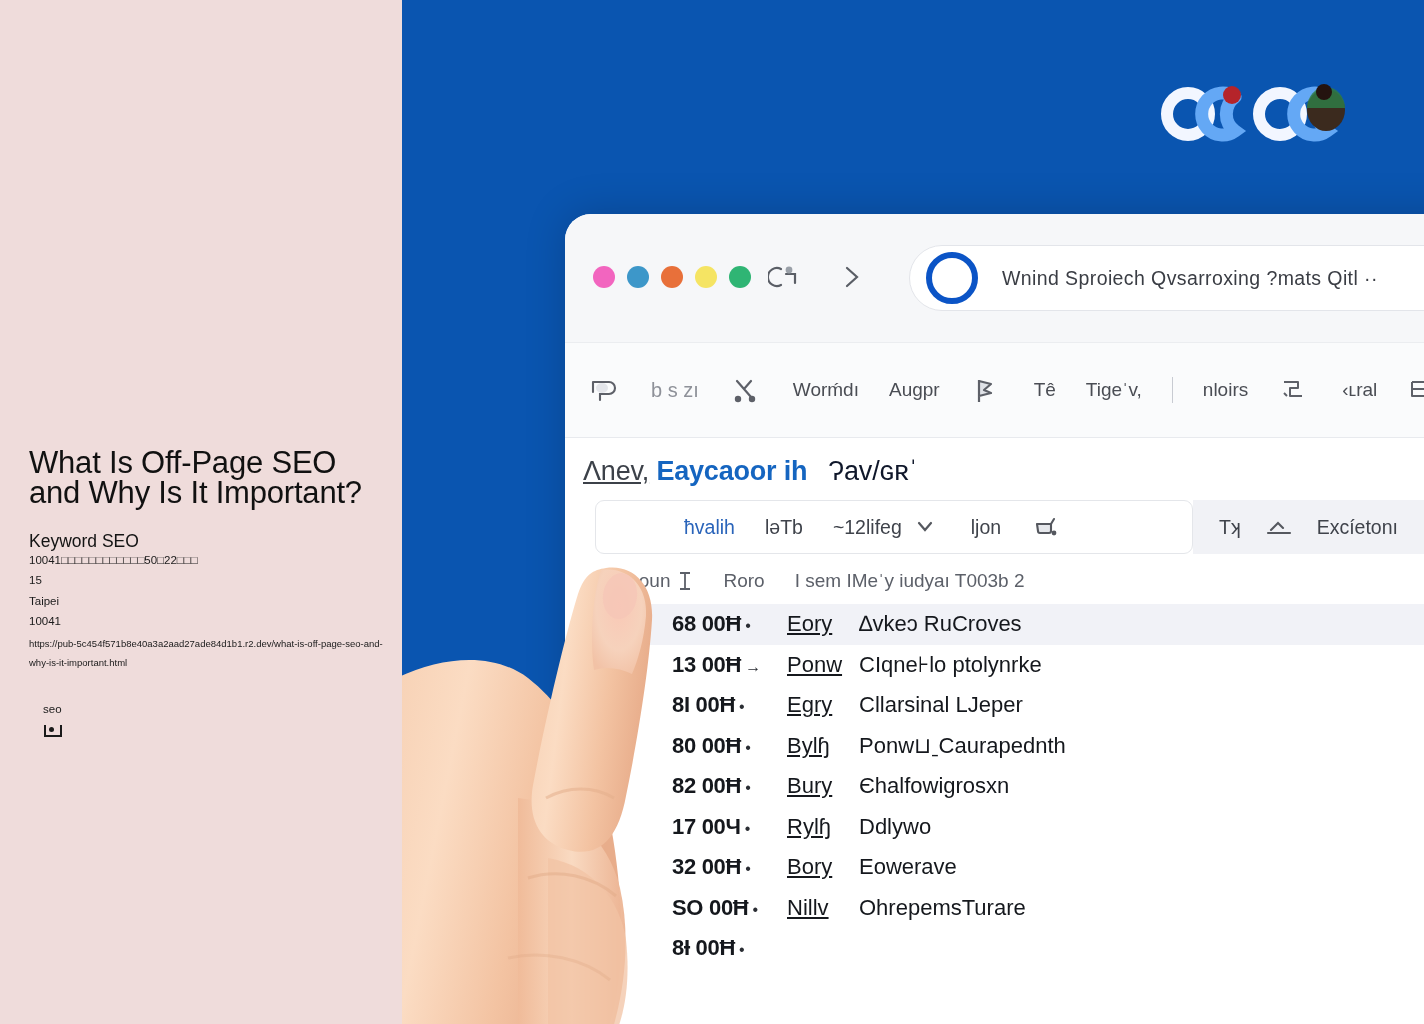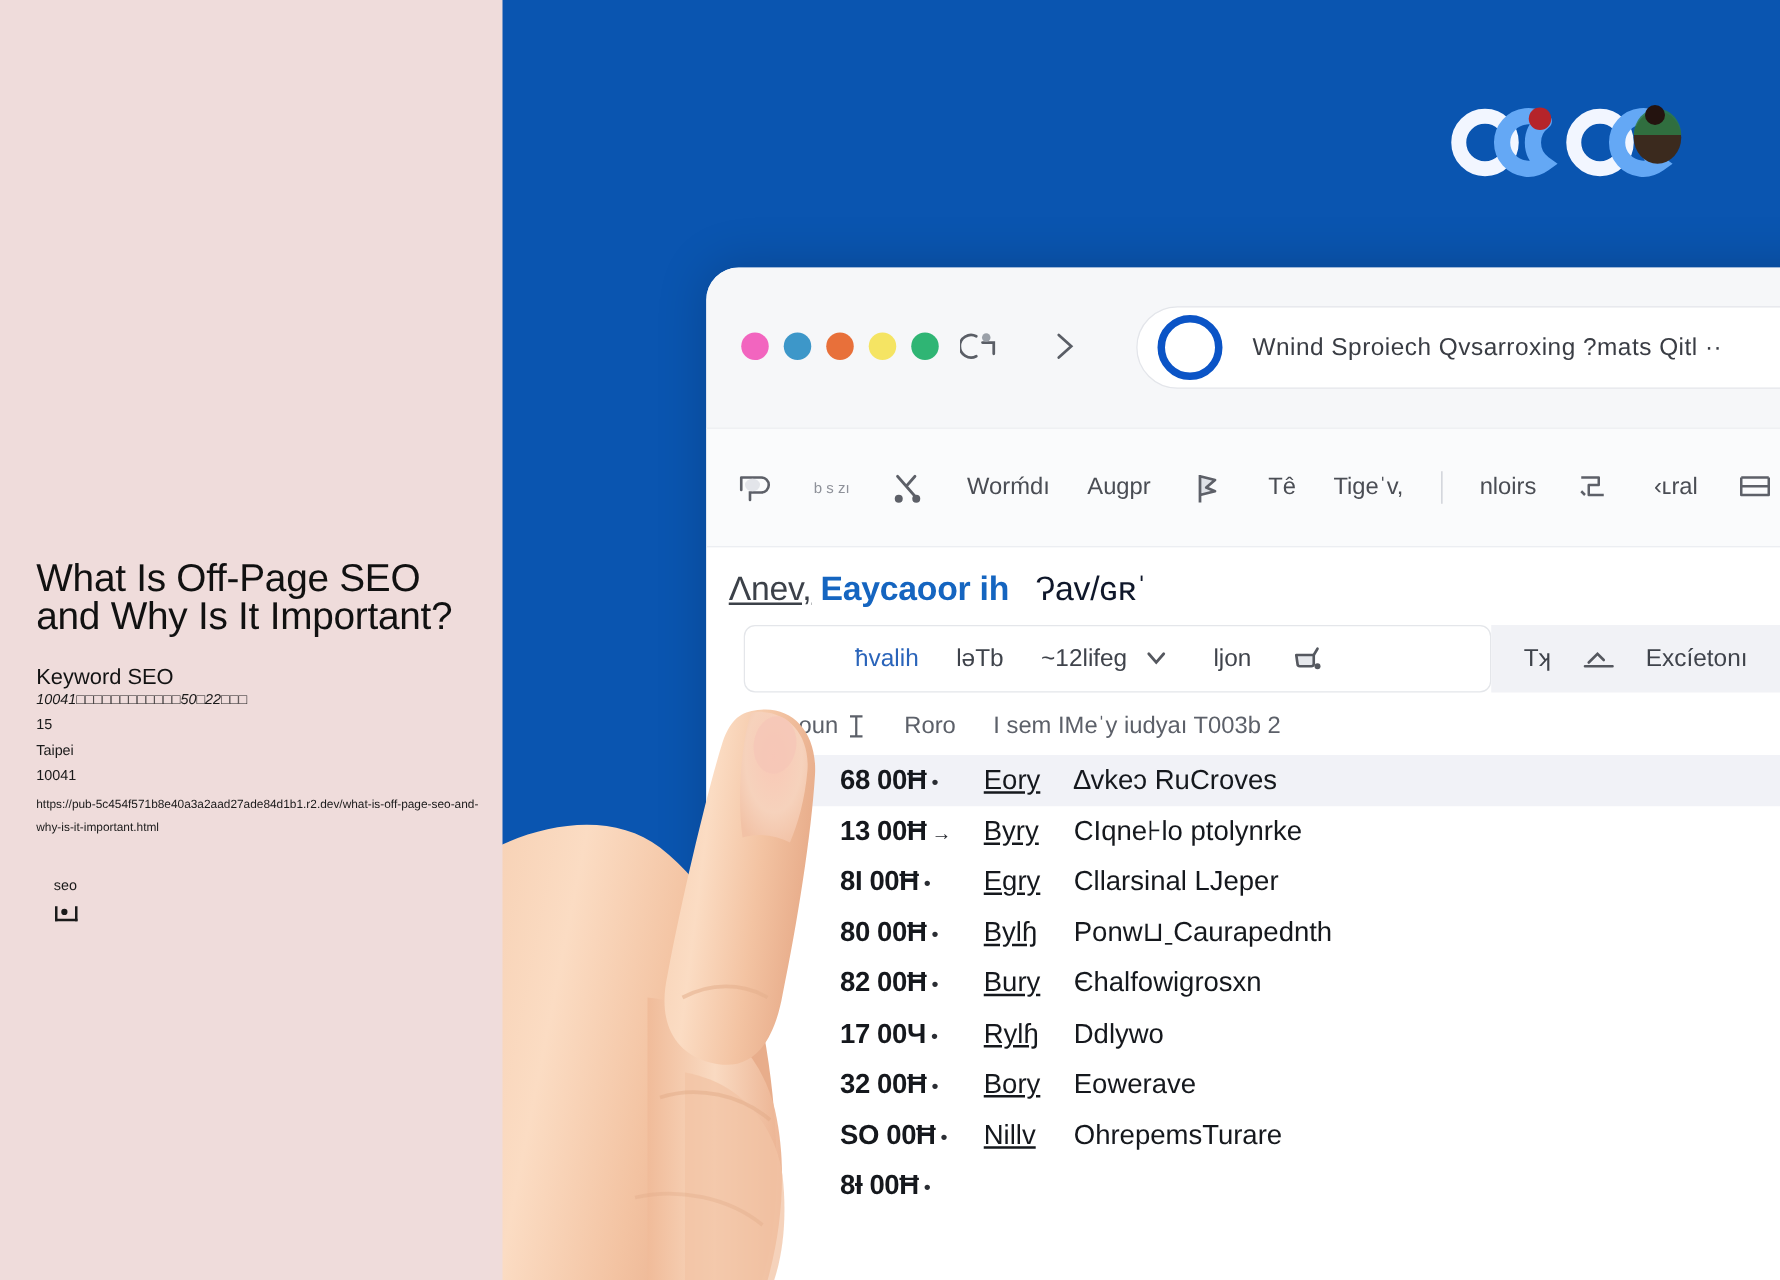--- a/index.html
+++ b/index.html
@@ -22,21 +22,21 @@
     position: absolute; left: 29px; top: 448px;
     width: 350px;
     font-size: 31px; line-height: 30px;
     color: #111; letter-spacing: -0.2px;
   }
   .lp-sub {
     position: absolute; left: 29px; top: 531px;
     font-size: 17.5px; color: #131313;
   }
   .lp-line { position: absolute; left: 29px; font-size: 11.5px; color: #1a1a1a; }
-  .lp-l1 { top: 554px; font-style: italic; }
+  .lp-l1 { top: 554px; }
   .lp-l2 { top: 574px; }
   .lp-l3 { top: 595px; }
   .lp-l4 { top: 615px; }
   .lp-url {
     position: absolute; left: 29px; top: 634px;
     width: 355px;
     font-size: 9.5px; line-height: 19px; color: #1a1a1a;
     word-break: break-all;
   }
   .lp-kw { position: absolute; left: 43px; top: 703px; font-size: 11.5px; color: #1a1a1a; }
@@ -78,21 +78,21 @@
   .url-ring { width: 52px; height: 52px; border-radius: 50%; border: 6px solid #0b54c6; flex: none; }
   .url-text { font-size: 19.5px; color: #3a3d44; white-space: nowrap; letter-spacing: 0.4px; }
 
   
   .toolbar {
     position: relative; height: 96px; background: #fafbfc;
     border-top: 1px solid #ebedf0; border-bottom: 1px solid #e8eaee;
     display: flex; align-items: center; padding-left: 22px; gap: 30px;
   }
   .tb-item { font-size: 19px; color: #4a4d54; white-space: nowrap; display: flex; align-items: center; gap: 8px; }
-  .tb-item.grey { color: #8e9199; font-size: 12px; }
+  .tb-item.grey { color: #8e9199; font-size: 20px; }
   .tb-ic { width: 34px; height: 28px; color: #5d6068; flex: none; }
   .tb-div { width: 1px; height: 26px; background: #c8cbd2; }
 
   
   .content { position: relative; background: #fff; height: 656px; }
   .heading {
     position: absolute; left: 18px; top: 18px;
     font-size: 27px; white-space: nowrap; letter-spacing: -0.2px;
   }
   .h-dark { color: #3c4149; text-decoration: underline; }
@@ -292,21 +292,21 @@
       </div>
 
       <div class="rows">
         <div class="row alt">
           <span class="cell-num"><span>68 00Ħ</span><span class="arw">•</span></span>
           <span class="cell-mid">Eory</span>
           <span class="cell-txt">∆vkeɔ  RuCroves</span>
         </div>
         <div class="row">
           <span class="cell-num"><span>13 00Ħ</span><span class="arw">→</span></span>
-          <span class="cell-mid">Byry</span>
+          <span class="cell-mid">Ponw</span>
           <span class="cell-txt">CIqne⊦lo ptolynrke</span>
         </div>
         <div class="row">
           <span class="cell-num"><span>8I 00Ħ</span><span class="arw">•</span></span>
           <span class="cell-mid">Egry</span>
           <span class="cell-txt">Cllarsinal LJeper</span>
         </div>
         <div class="row">
           <span class="cell-num"><span>80 00Ħ</span><span class="arw">•</span></span>
           <span class="cell-mid">Bylɧ</span>

